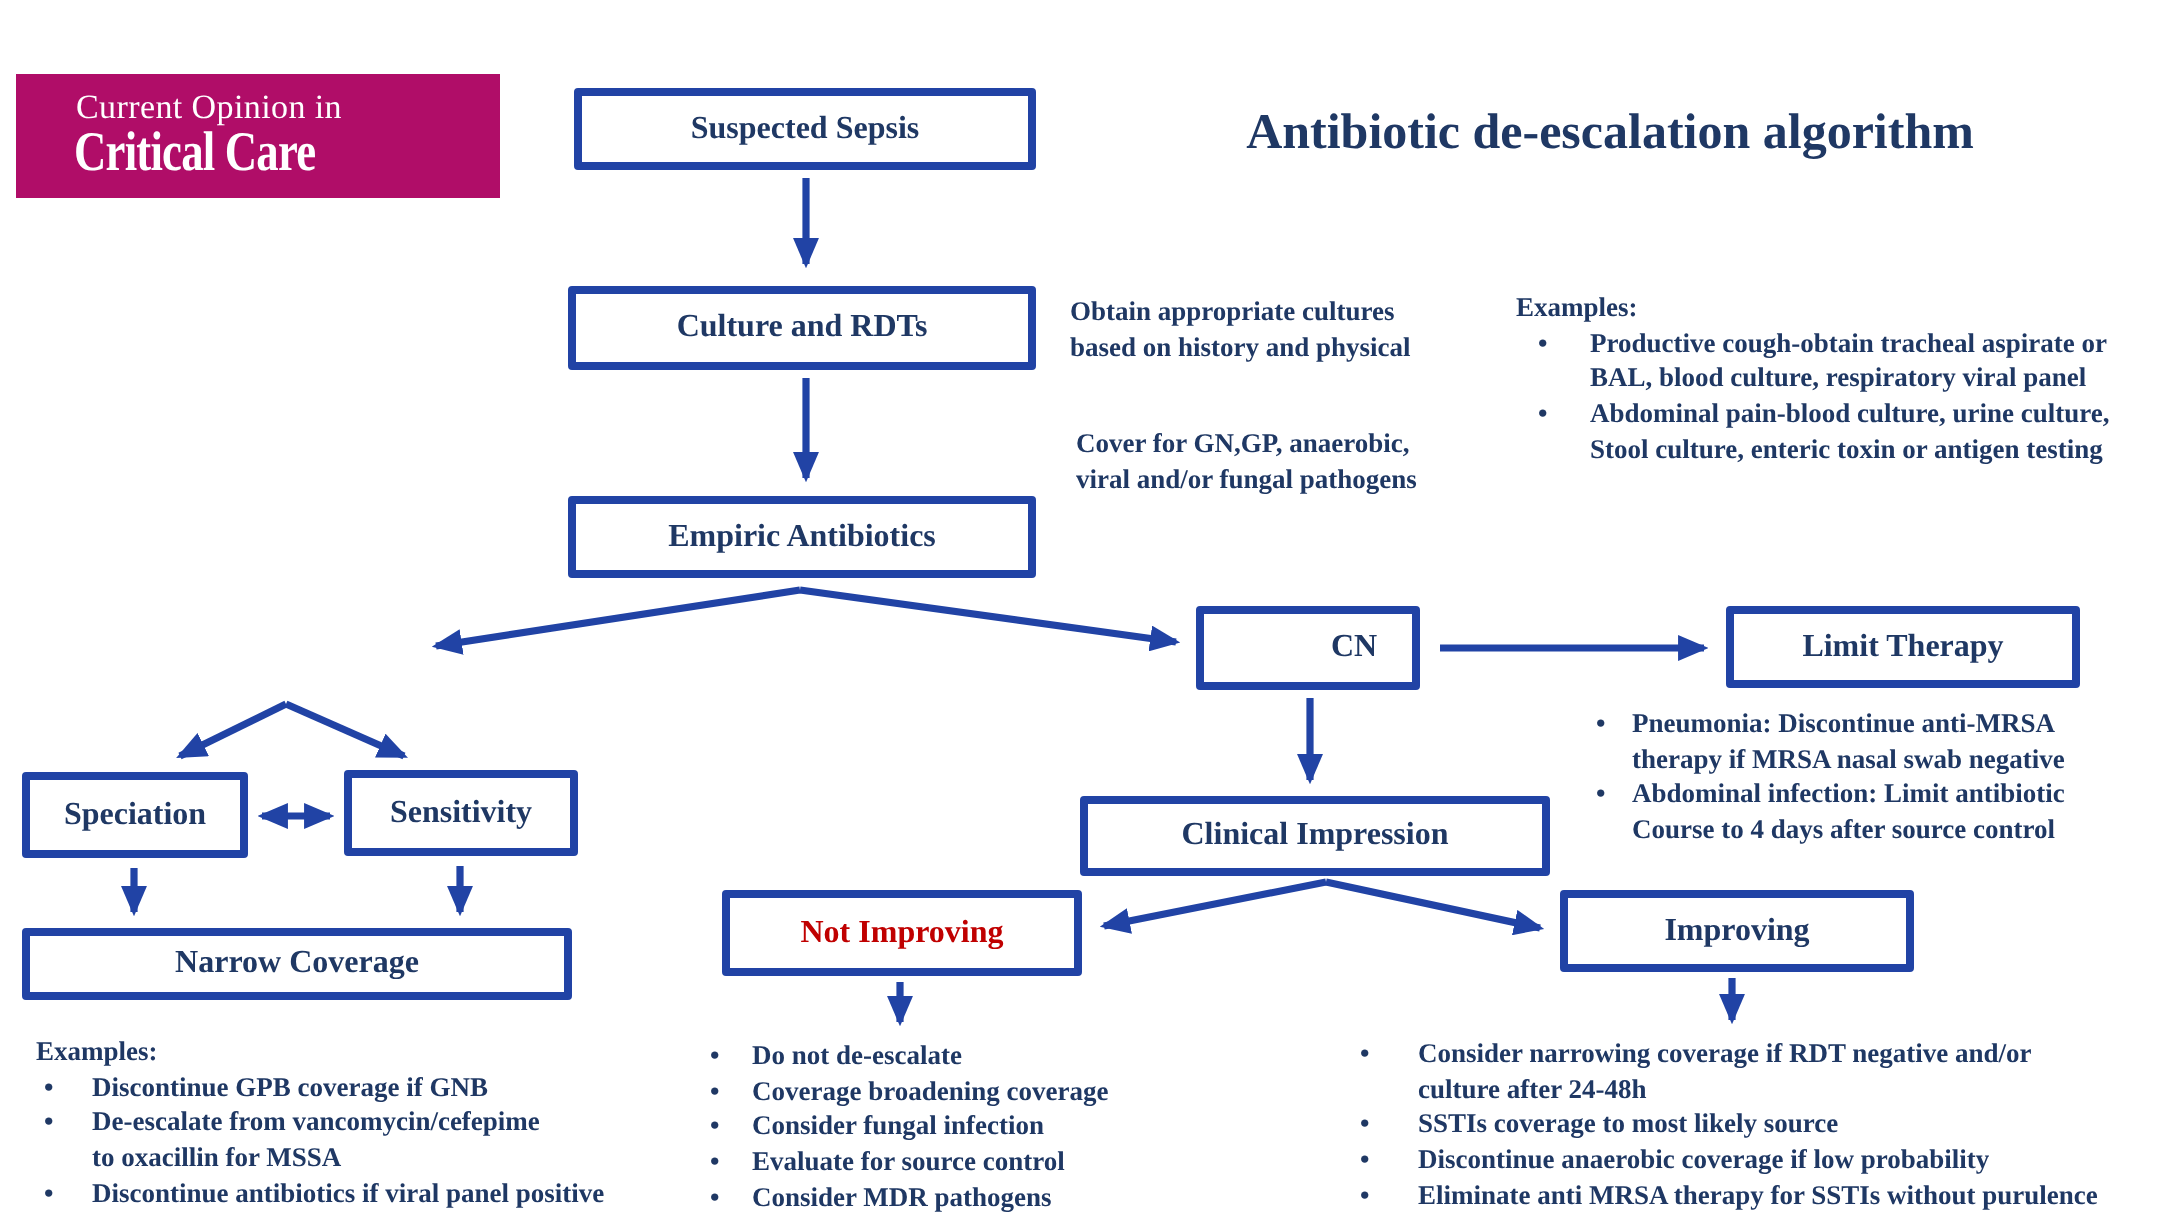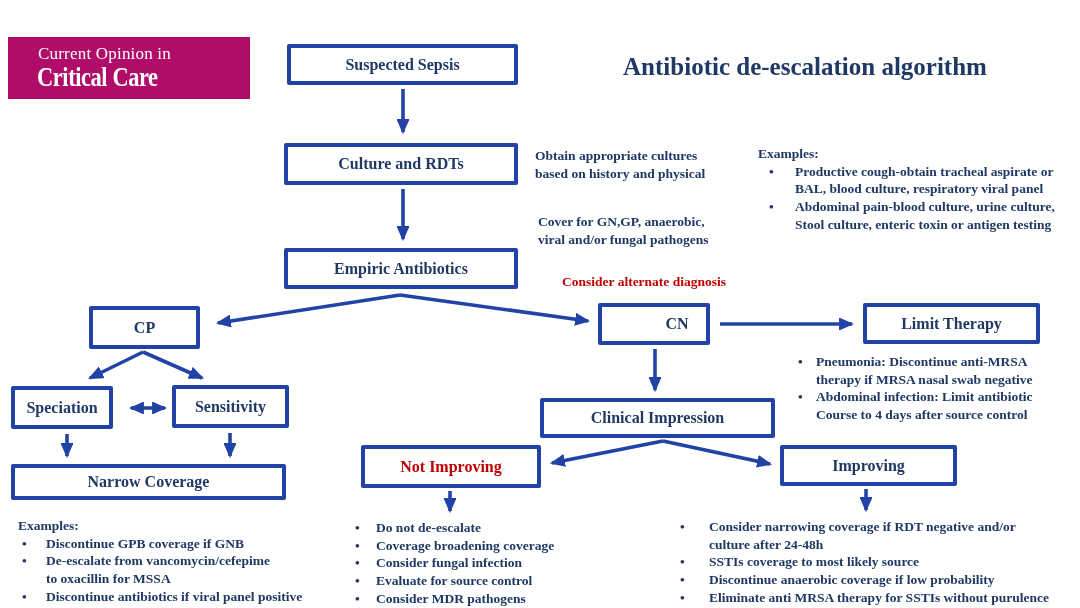--- a/index.html
+++ b/index.html
@@ -93,35 +93,33 @@
   <div class="logo">
     <div class="l1">Current Opinion in</div>
     <div class="l2">Critical Care</div>
   </div>
 
   <div class="title">Antibiotic de-escalation algorithm</div>
 
   <div class="fbox" style="left:287px;top:7px;width:231px;height:41px;">Suspected Sepsis</div>
   <div class="fbox" style="left:284px;top:106px;width:234px;height:42px;">Culture and RDTs</div>
   <div class="fbox" style="left:284px;top:211px;width:234px;height:41px;">Empiric Antibiotics</div>
-  <div class="fbox" style="left:89px;top:269px;width:111px;height:43px;">CP</div>
   <div class="fbox" style="left:598px;top:266px;width:112px;height:42px;padding-left:46px;">CN</div>
   <div class="fbox" style="left:863px;top:266px;width:177px;height:41px;">Limit Therapy</div>
-  <div class="fbox" style="left:11px;top:349px;width:102px;height:43px;">Speciation</div>
+  <div class="fbox" style="left:11px;top:349px;width:113px;height:43px;">Speciation</div>
   <div class="fbox" style="left:172px;top:348px;width:117px;height:43px;">Sensitivity</div>
   <div class="fbox" style="left:11px;top:427px;width:275px;height:36px;">Narrow Coverage</div>
   <div class="fbox" style="left:540px;top:361px;width:235px;height:40px;">Clinical Impression</div>
   <div class="fbox red" style="left:361px;top:408px;width:180px;height:43px;">Not Improving</div>
   <div class="fbox" style="left:780px;top:408px;width:177px;height:41px;">Improving</div>
 
   <div class="note" style="left:535px;top:110px;width:235px;">Obtain appropriate cultures
 based on history and physical</div>
   <div class="note" style="left:538px;top:176px;width:235px;">Cover for GN,GP, anaerobic,
 viral and/or fungal pathogens</div>
-  <div class="note red" style="left:562px;top:236px;">Consider alternate diagnosis</div>
 
   <div class="blist" style="left:756px;top:108px;width:324px;">
     <div class="ltitle">Examples:</div>
     <div>
 
         <div class="item">
           <span class="dot" style="width:26px;padding-left:13px;">•</span>
           <span class="txt">Productive cough-obtain tracheal aspirate or
 BAL, blood culture, respiratory viral panel</span>
         </div>

